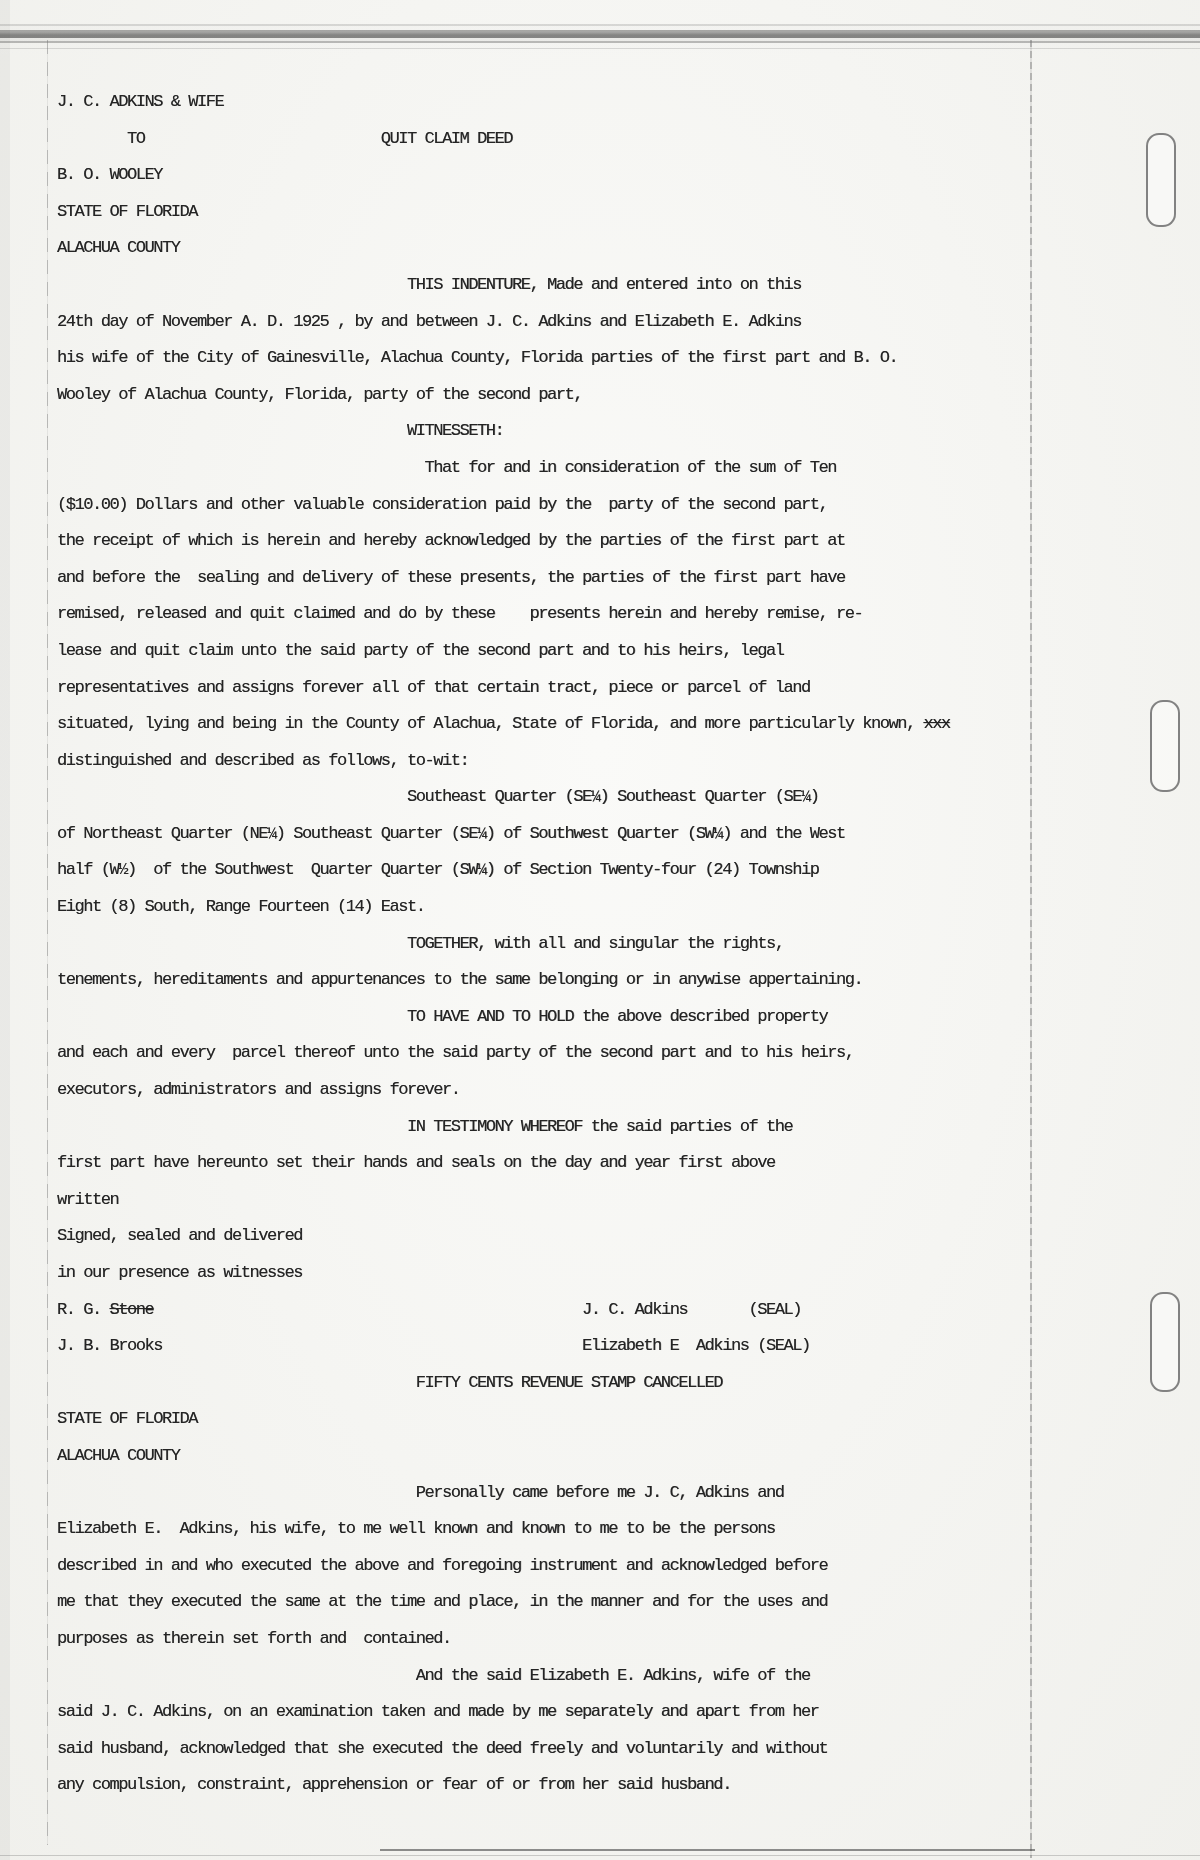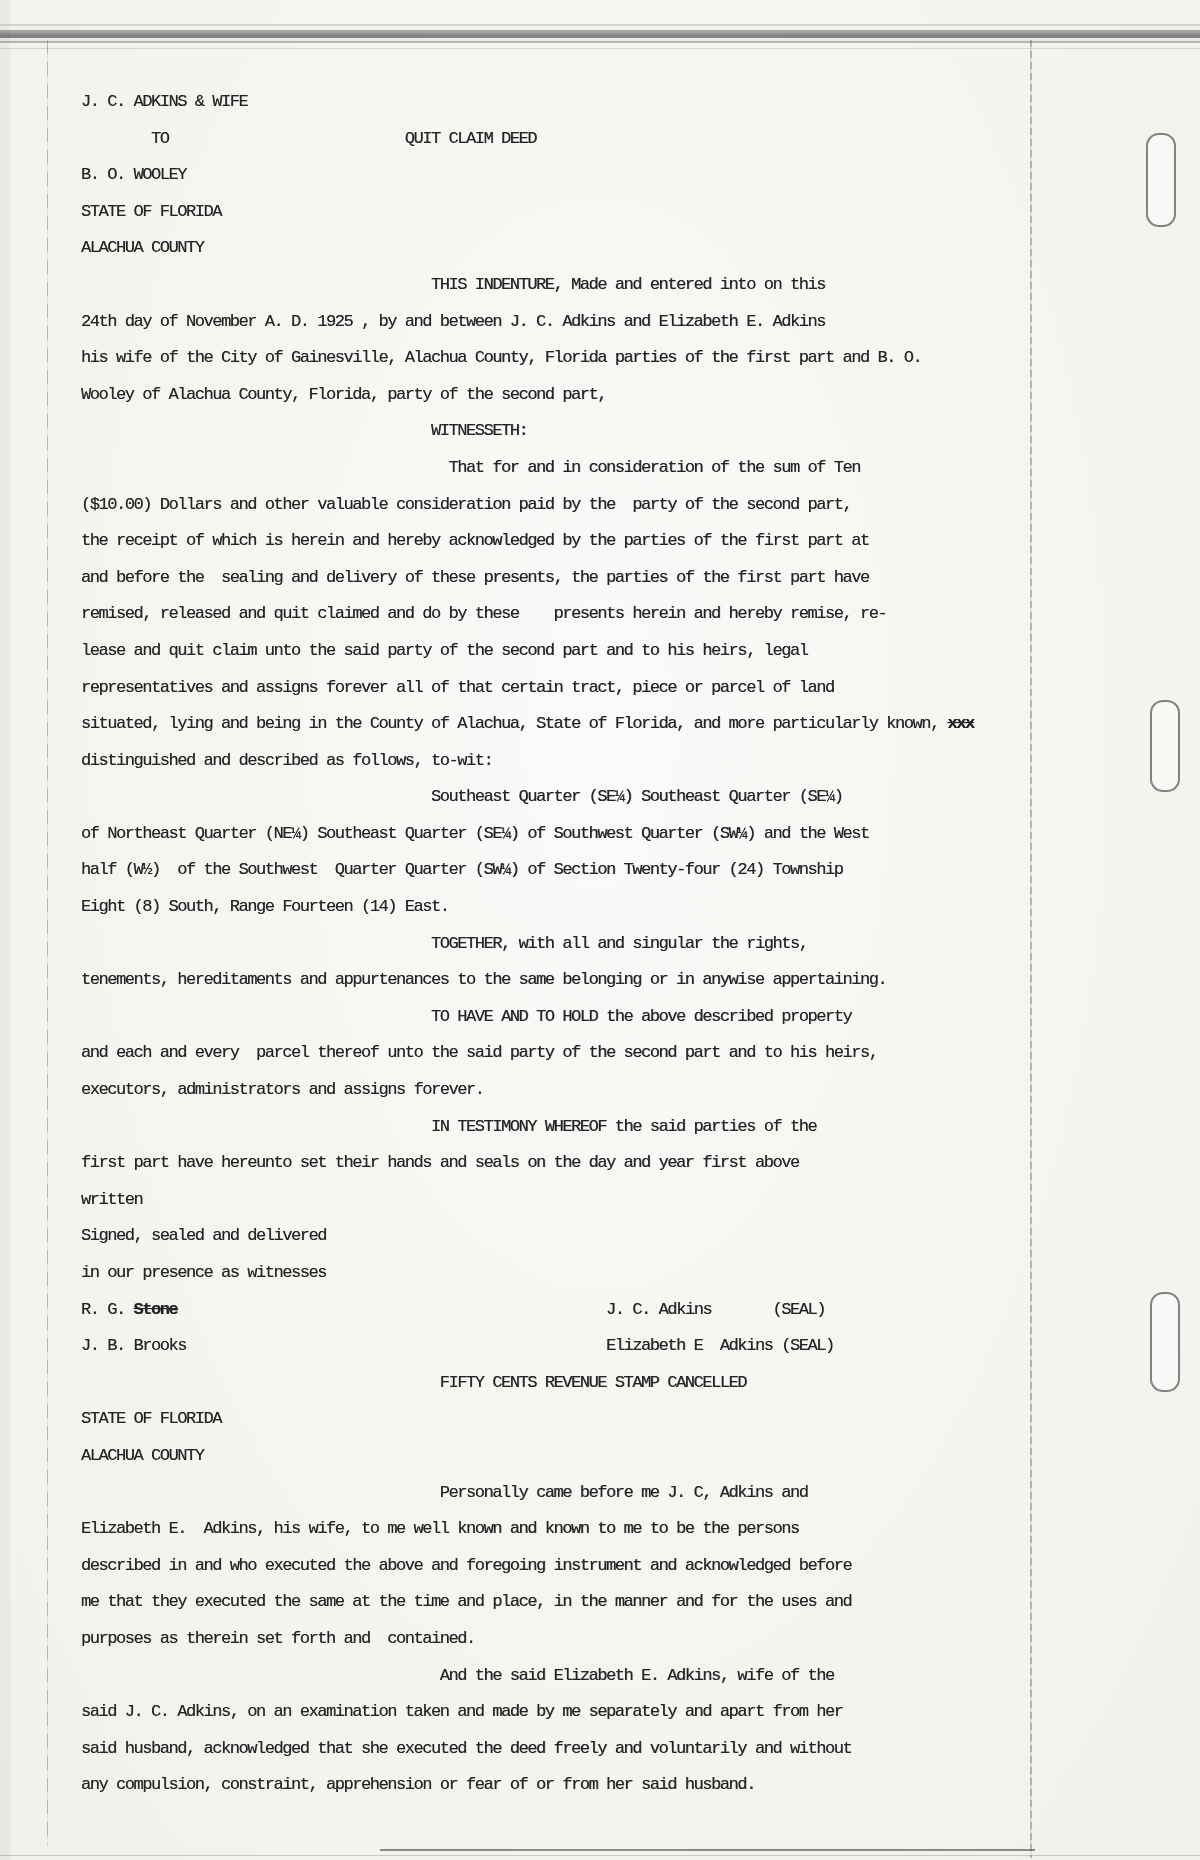--- a/index.html
+++ b/index.html
@@ -76,26 +76,25 @@
   .text-block {
     position: absolute;
     left: 57px; top: 84px;
     font-family: "Liberation Mono", "DejaVu Sans Mono", monospace;
     font-size: 17px;
     line-height: 36.6px;
     letter-spacing: -1.45px;
     white-space: pre;
     color: #242424;
     text-shadow: 0.3px 0.3px 0.45px rgba(25,25,25,0.55);
-    margin-left: 24px;
   }
   .line { height: 36.6px; }
   .overstruck {
     text-decoration: line-through;
-    font-weight: 700;
+    font-weight: 400;
   }
 </style>
 </head>
 <body>
 
 <div class="page">
   <div class="scan-top"></div>
   <div class="vline vline-left"></div>
   <div class="vline vline-right"></div>
   <div class="punch punch-1"></div>

